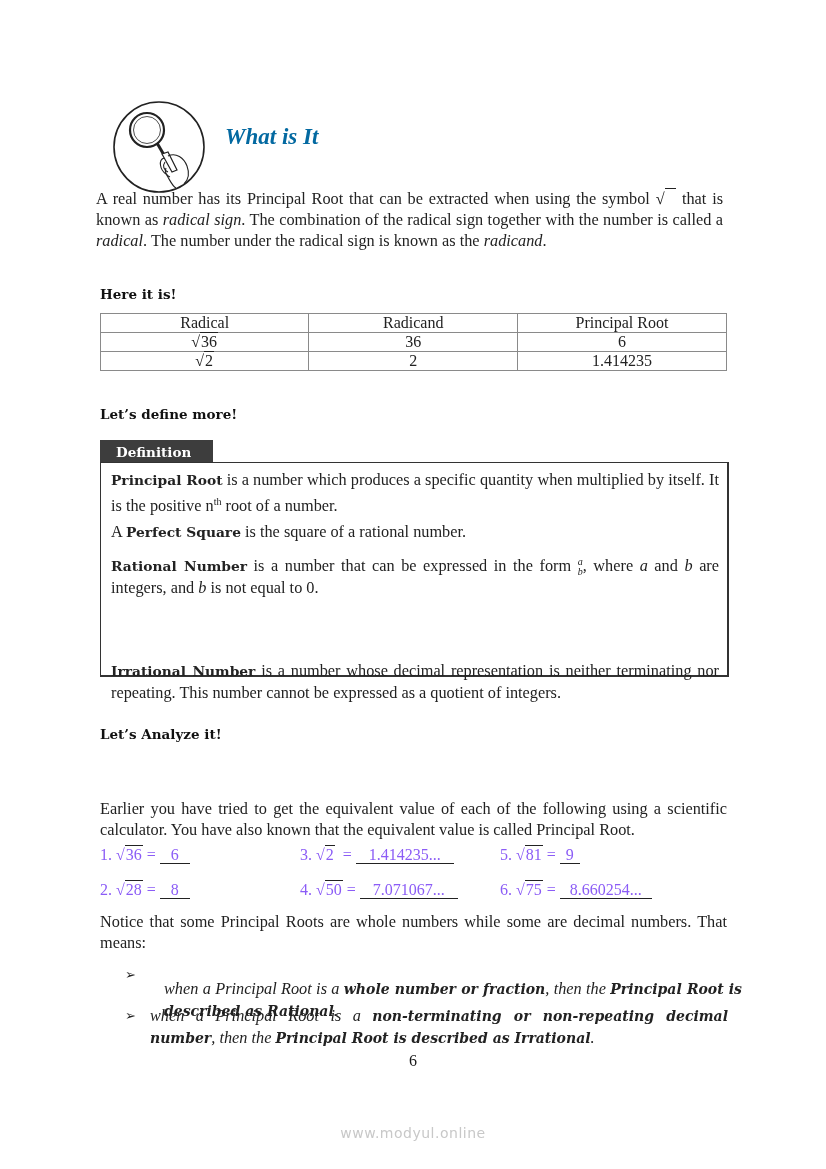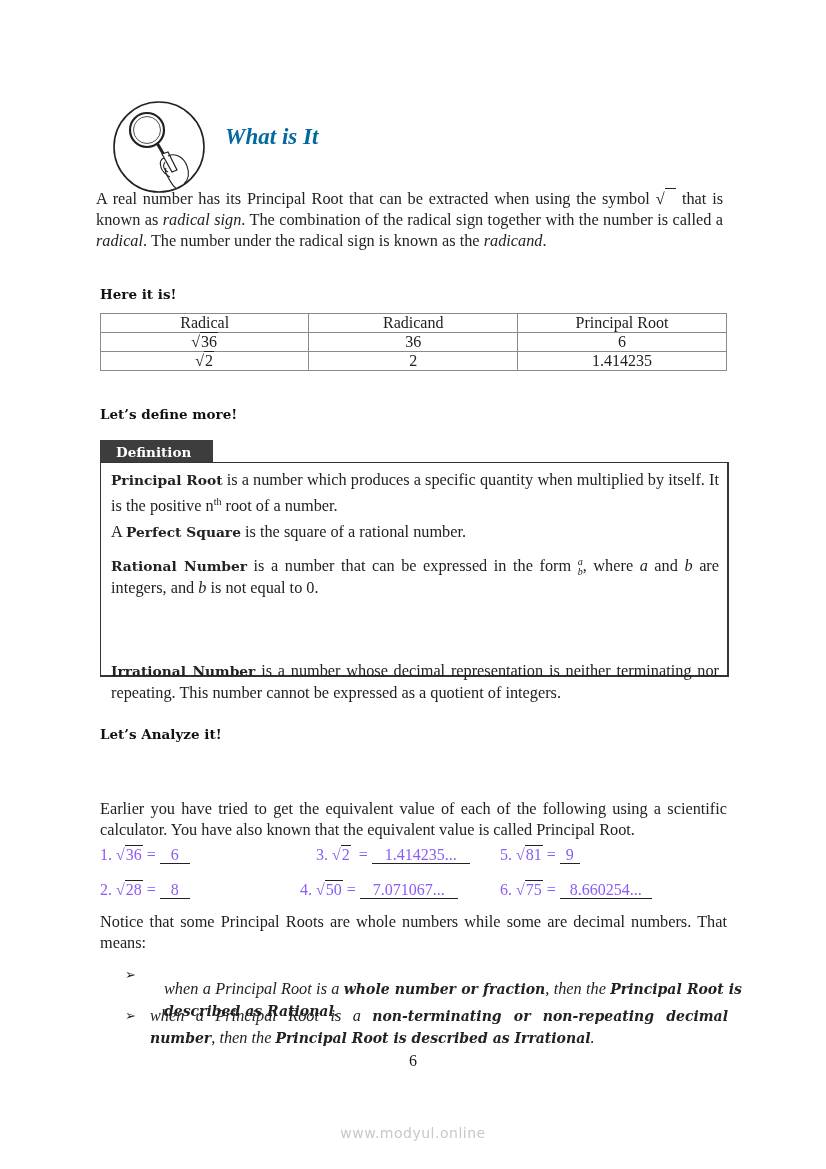--- a/index.html
+++ b/index.html
@@ -105,21 +105,21 @@
   <div class="heading" style="top:726px;">Let’s Analyze it!</div>
 
   <p class="para2 body-text" style="margin:0;">Earlier you have tried to get the equivalent value of each of the following using a scientific calculator. You have also known that the equivalent value is called Principal Root.</p>
 
   <div class="prob" style="left:100px; top:846px;">
     <span>1.</span> √<span class="radbar">36</span> = <span class="ans" style="width:30px;">6</span>
   </div>
   <div class="prob" style="left:100px; top:881px;">
     <span>2.</span> √<span class="radbar">28</span> = <span class="ans" style="width:30px;">8</span>
   </div>
-  <div class="prob" style="left:300px; top:846px;margin-left:16px;">
+  <div class="prob" style="left:300px; top:846px;">
     <span>3.</span> √<span class="radbar">2</span>&nbsp; = <span class="ans" style="width:98px;">1.414235...</span>
   </div>
   <div class="prob" style="left:300px; top:881px;">
     <span>4.</span> √<span class="radbar">50</span> = <span class="ans" style="width:98px;">7.071067...</span>
   </div>
   <div class="prob" style="left:500px; top:846px;">
     <span>5.</span> √<span class="radbar">81</span> = <span class="ans" style="width:20px;">9</span>
   </div>
   <div class="prob" style="left:500px; top:881px;">
     <span>6.</span> √<span class="radbar">75</span> = <span class="ans" style="width:92px;">8.660254...</span>

